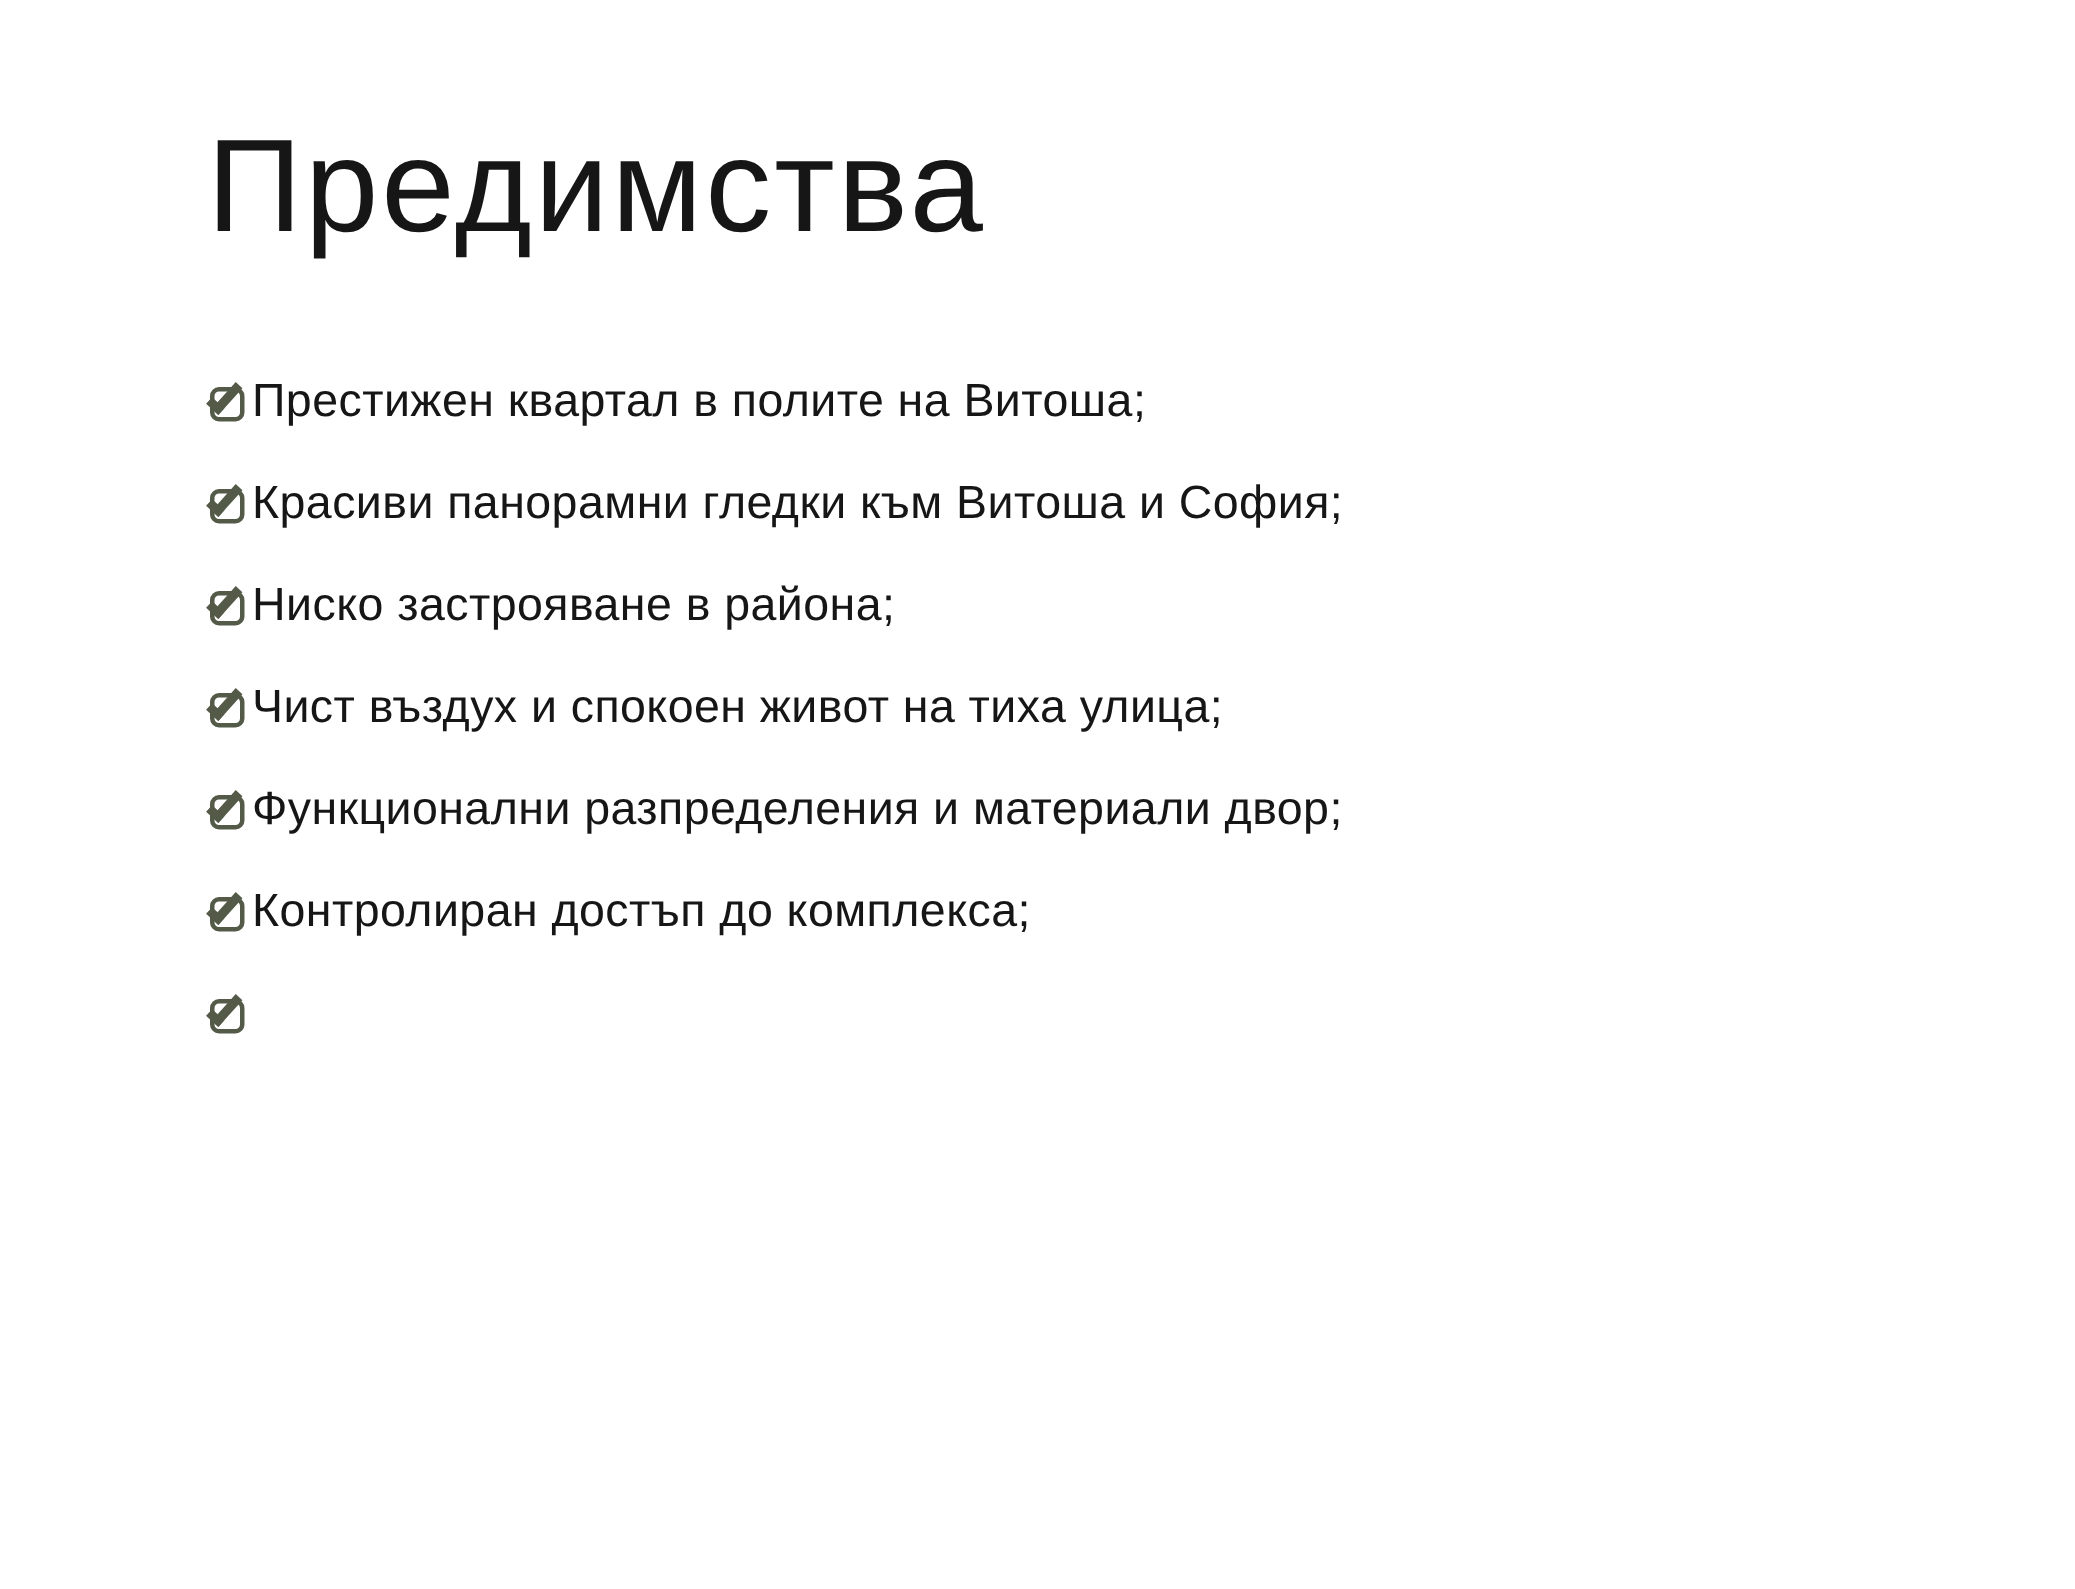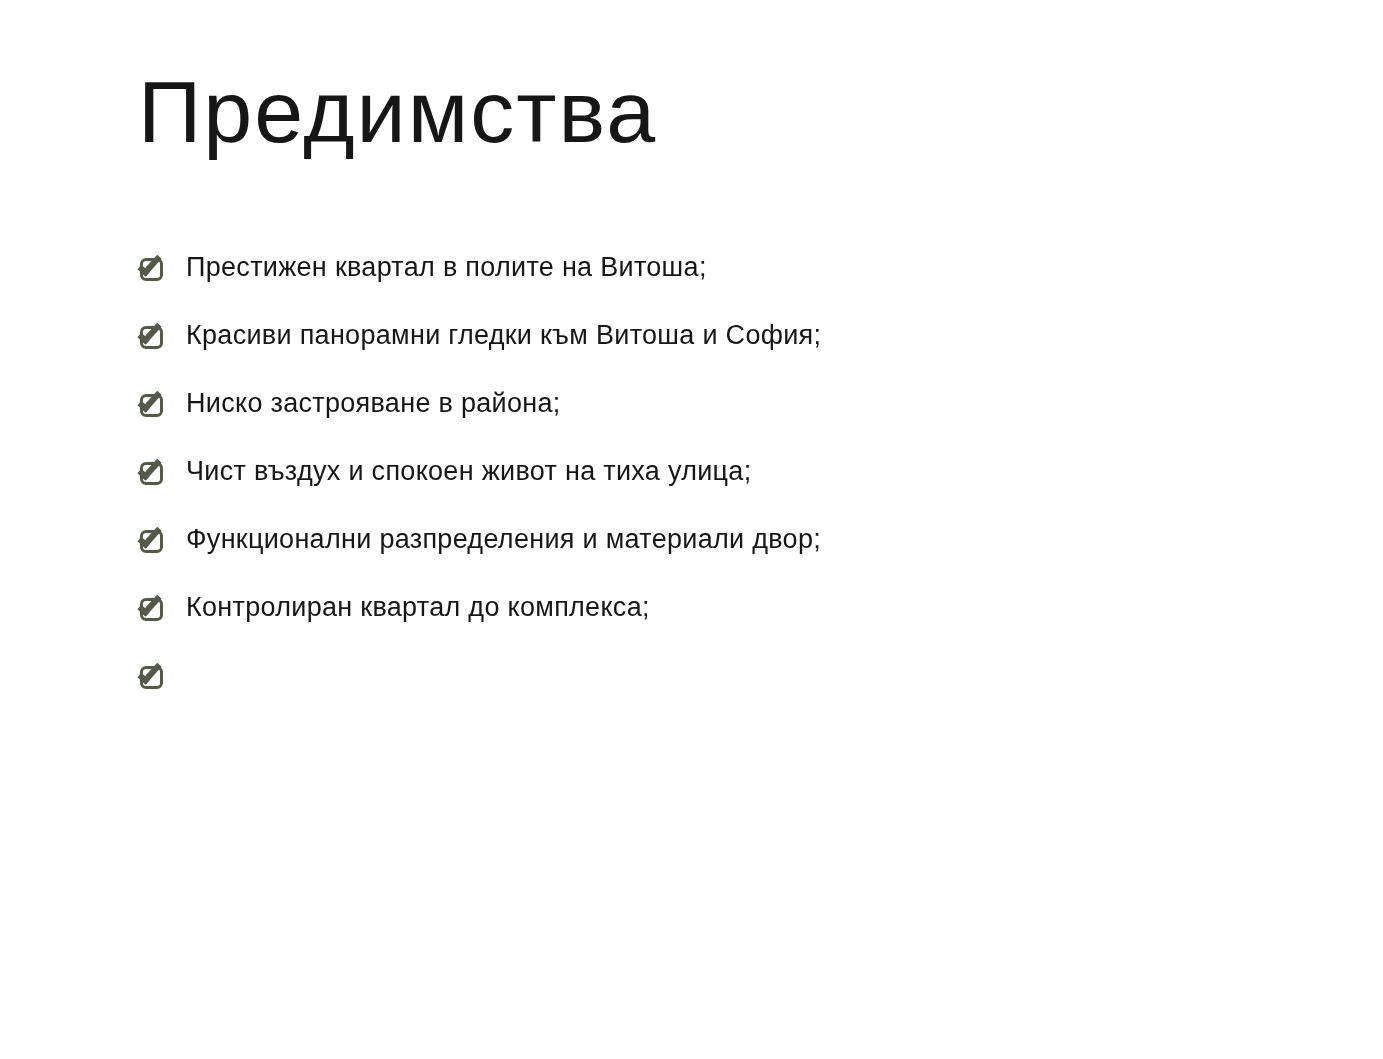--- a/index.html
+++ b/index.html
@@ -17,42 +17,41 @@
   }
   .slide{
     position:relative;
     width:1383px;
     height:1059px;
     background:var(--bg);
   }
   .slide-title{
     position:absolute;
     left:138px;
-    top:64px;
+    top:76px;
     font-size:88px;
     font-weight:300;
     letter-spacing:2px;
     color:var(--text);
     line-height:1.1;
   }
   .bullet-list{
     position:absolute;
     left:140px;
     top:250px;
     list-style:none;
     display:flex;
     flex-direction:column;
     gap:34px;
   }
   .item{
     display:flex;
     align-items:center;
-    gap:18px;
     height:34px;
-    font-size:27px;
+    font-size:31px;
     letter-spacing:0.3px;
     white-space:nowrap;
   }
   
   .check{
     position:relative;
     width:28px;
     height:30px;
     flex:0 0 28px;
     display:inline-block;
@@ -130,21 +129,21 @@
         </span>
       <span class="item-text">Функционални разпределения и материали двор;</span>
     </li>
 
 
     <li class="item">
       <span class="check">
           <span class="box"></span>
           <span class="mark"></span>
         </span>
-      <span class="item-text">Контролиран квартал до комплекса;</span>
+      <span class="item-text">Контролиран достъп до комплекса;</span>
     </li>
 
     <li class="item">
       <span class="check">
           <span class="box"></span>
           <span class="mark"></span>
         </span>
     </li>
 
 

